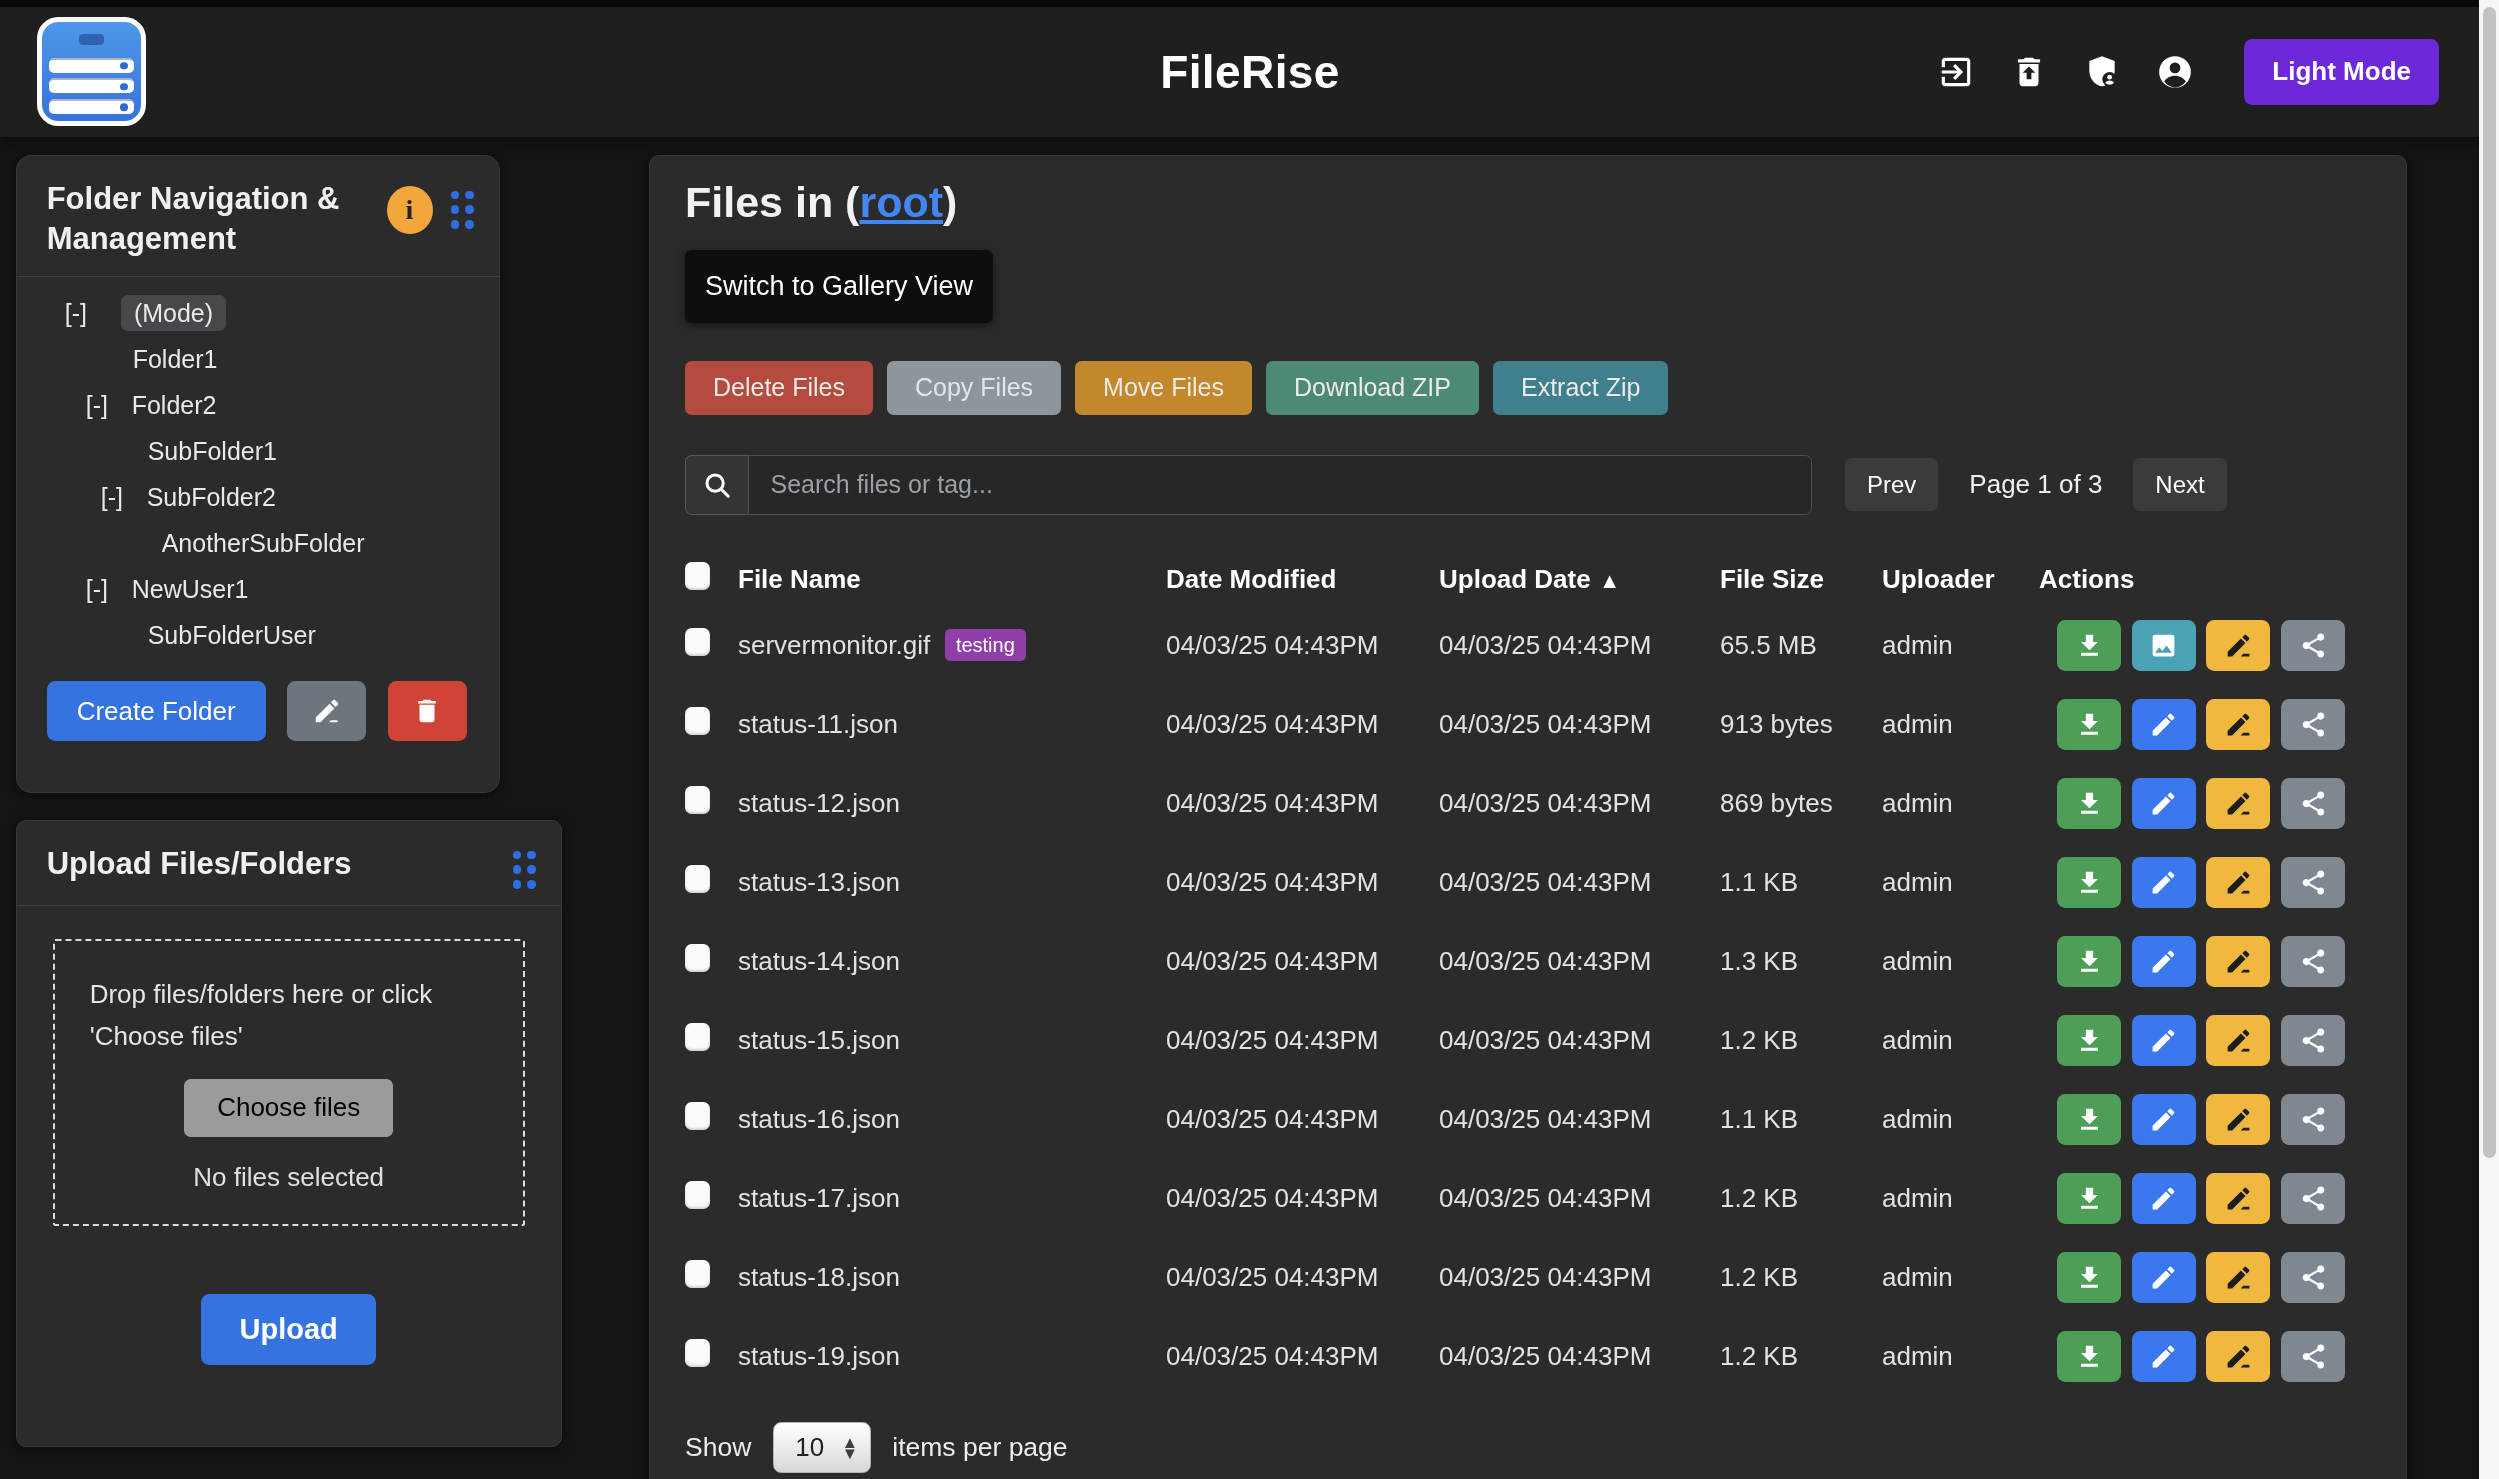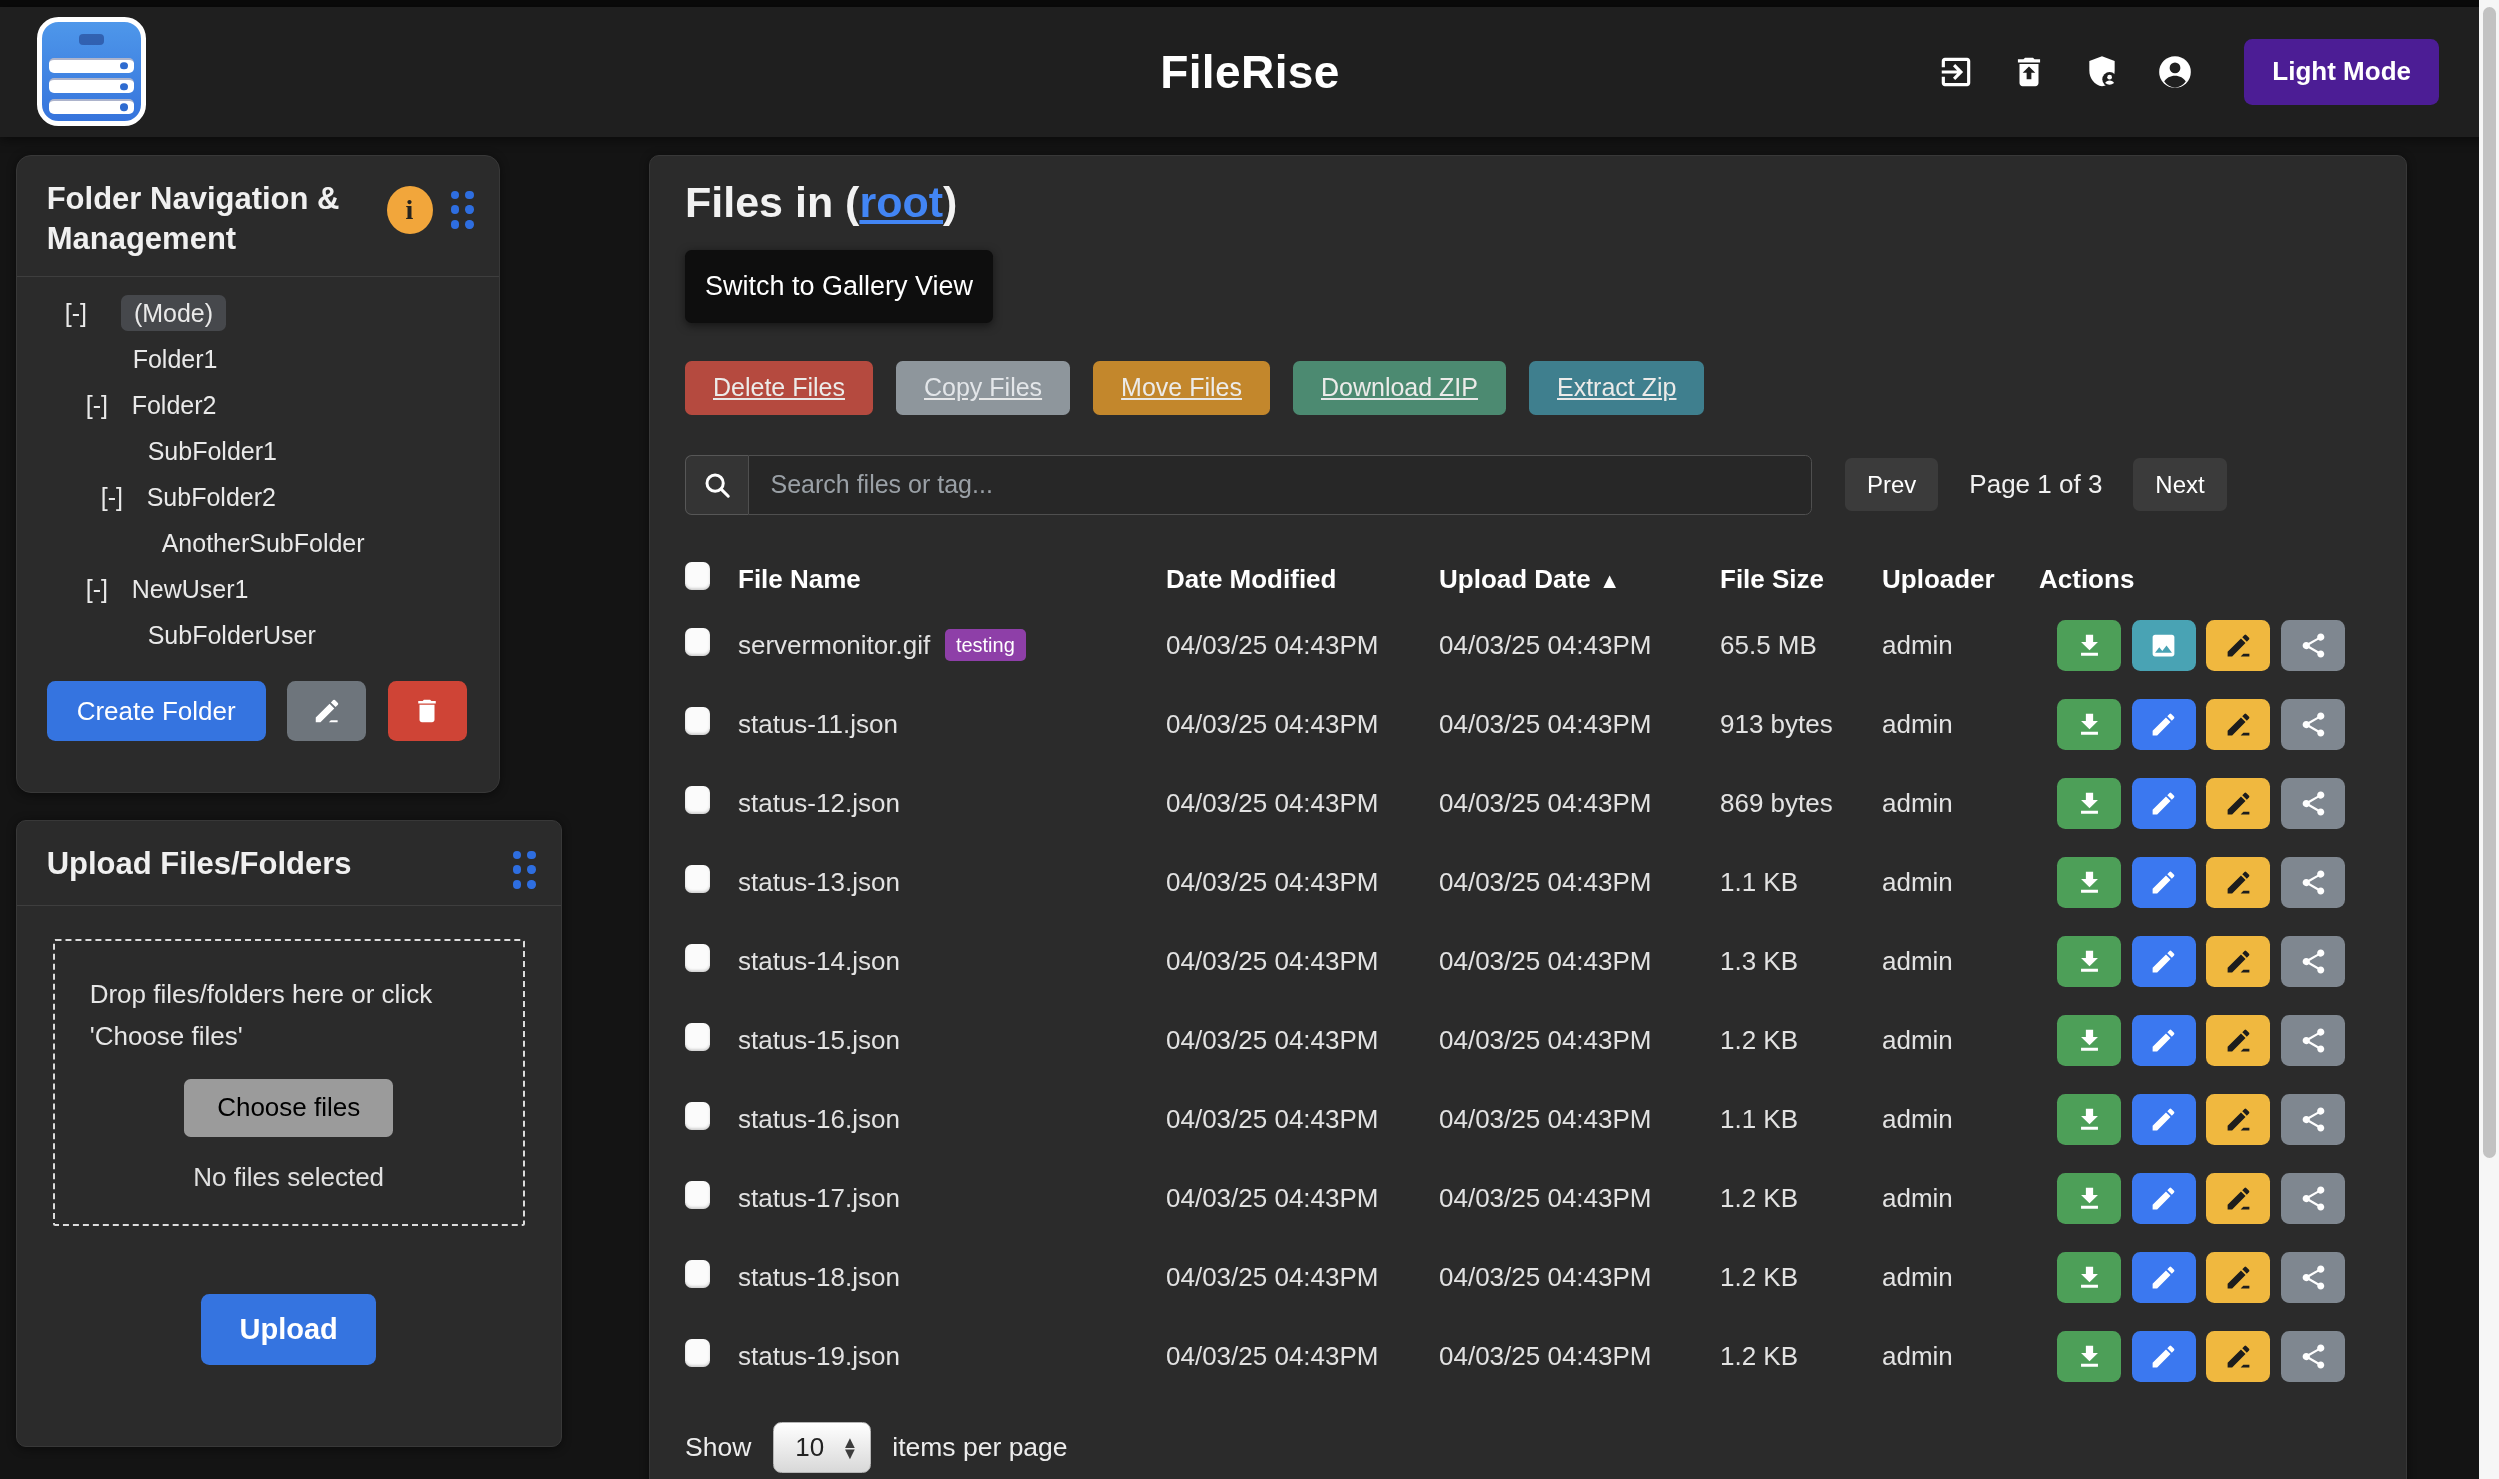--- a/index.html
+++ b/index.html
@@ -26,21 +26,21 @@
   .logo .bar { height:19px; background:#fff; border-radius:5px; position:relative; border-top:2.5px solid rgba(20,40,110,.35); }
   .logo .bar i { position:absolute; right:5.8px; top:50%; transform:translateY(-50%); width:7.4px; height:7.4px; background:#2e6bd0; border-radius:50%; }
   .app-title {
     position:absolute; left:50%; top:50%; transform:translate(-50%,-50%);
     font-size:46px; font-weight:700; color:#fff; letter-spacing:0.4px;
   }
   .appbar-right { position:absolute; right:61px; top:0; height:100%; display:flex; align-items:center; gap:35px; }
   .hicon { width:38px; height:38px; display:flex; align-items:center; justify-content:center; cursor:pointer; }
   .hicon svg { width:38px; height:38px; }
   .lightmode-btn {
-    margin-left:15px; height:66px; padding:0 28px; background:#4c1d95; border:none;
+    margin-left:15px; height:66px; padding:0 28px; background:#6d28d9; border:none;
     border-radius:8.3px; color:#fff; font-size:26px; font-weight:700; cursor:pointer;
     font-family:inherit;
   }
   
   .card {
     position:absolute; background:#2b2b2b; border:0.8px solid #383838;
     border-radius:10px; box-shadow:0 1.7px 10px rgba(0,0,0,.45);
   }
   #folder-card { left:15.7px; top:155px; width:484px; height:638px;border-radius:15px; }
   #upload-card { left:15.7px; top:820px; width:546px; height:627px; }
@@ -87,21 +87,21 @@
     font-size:29px; font-weight:700; height:71px; width:175px; border-radius:8.3px;
   }
   
   #main-card { padding:21.5px 35px 0; }
   .files-h1 { font-size:43px; font-weight:700; color:#f2f2f2; }
   .files-h1 a { color:var(--link); text-decoration:underline; cursor:pointer; }
   .gallery-btn {
     margin-top:23px; background:#0e0e0e; color:#fff; font-size:27px;
     height:73px; padding:0 20px; border-radius:6.6px; box-shadow:0 2.5px 8.3px rgba(0,0,0,.5);
   }
-  .toolbar { display:flex; gap:23px; margin-top:38px;text-decoration:underline; }
+  .toolbar { display:flex; gap:14px; margin-top:38px; }
   .tbtn { height:54px; padding:0 28px; border-radius:6.6px; font-size:25px; color:#ecebe9; }
   .tbtn.delete { background:var(--t-delete); }
   .tbtn.copy { background:var(--t-copy); color:#e3e6e9; }
   .tbtn.move { background:var(--t-move); }
   .tbtn.zip { background:var(--t-zip); }
   .tbtn.extract { background:var(--t-extract); }
   .search-row { display:flex; align-items:center; margin-top:40px; }
   .search-iconbox {
     width:63px; height:60px; background:#343434; border:1.7px solid #575757; border-right:none;
     border-radius:6.6px 0 0 6.6px; display:flex; align-items:center; justify-content:center; cursor:pointer;

